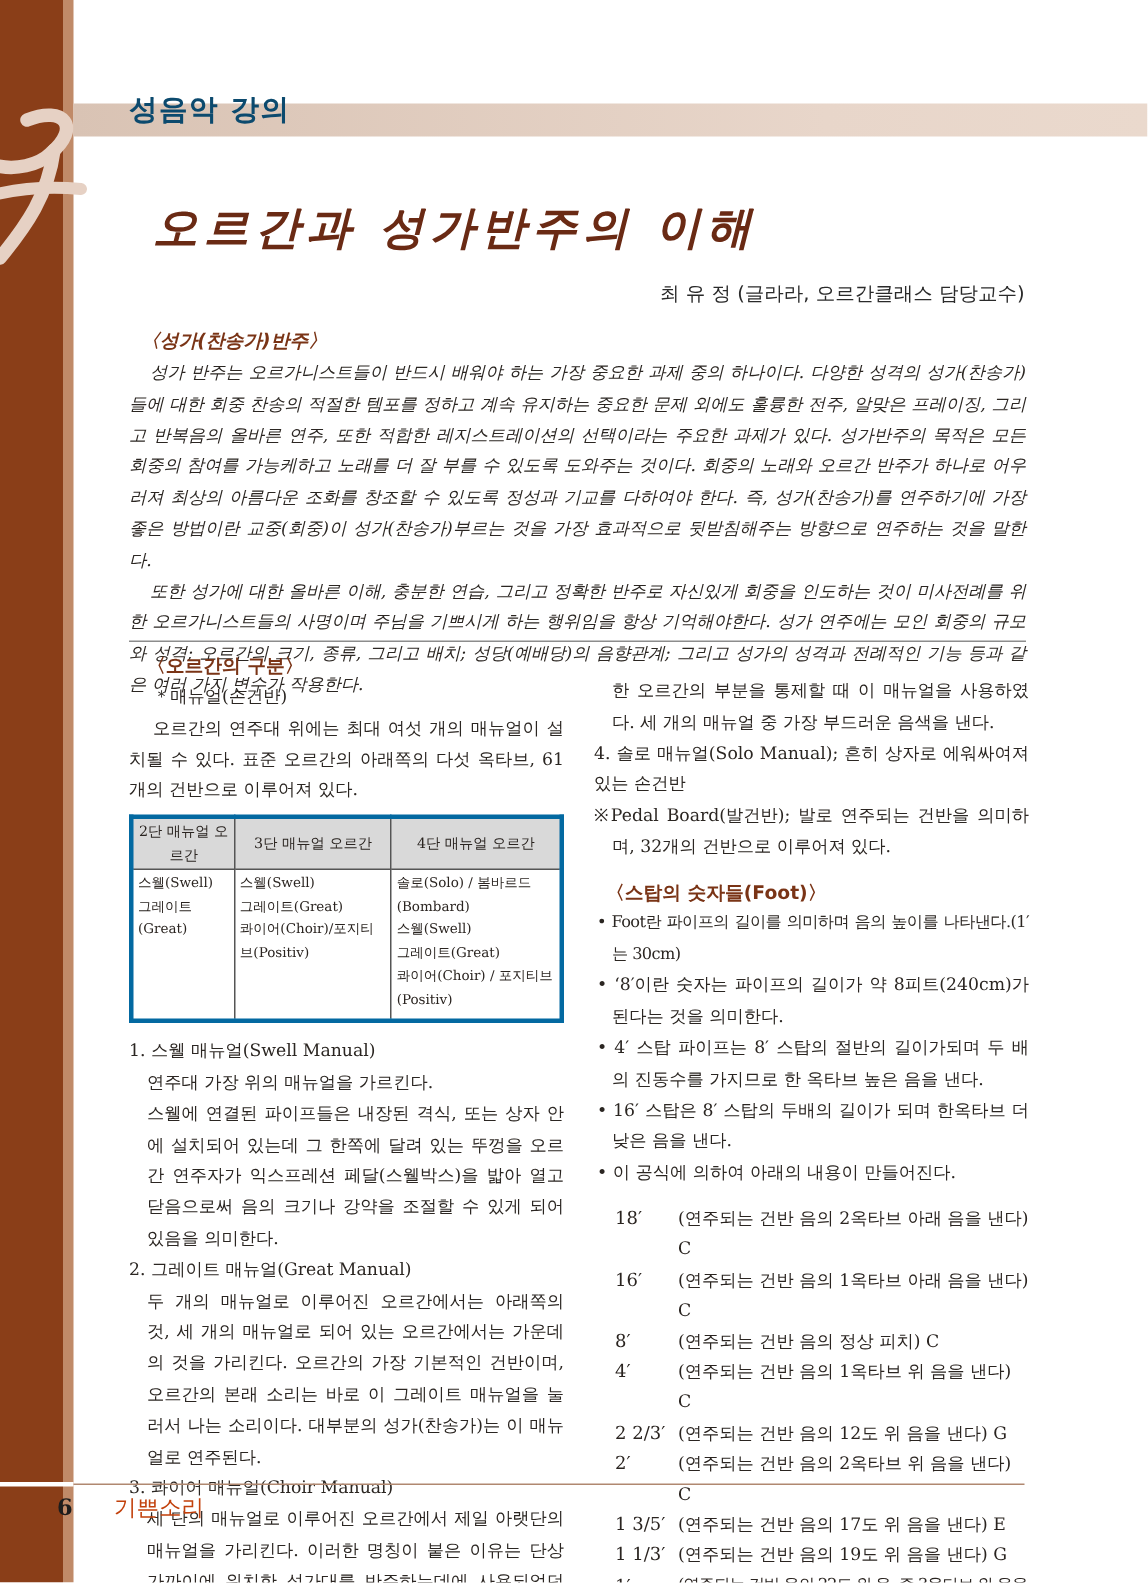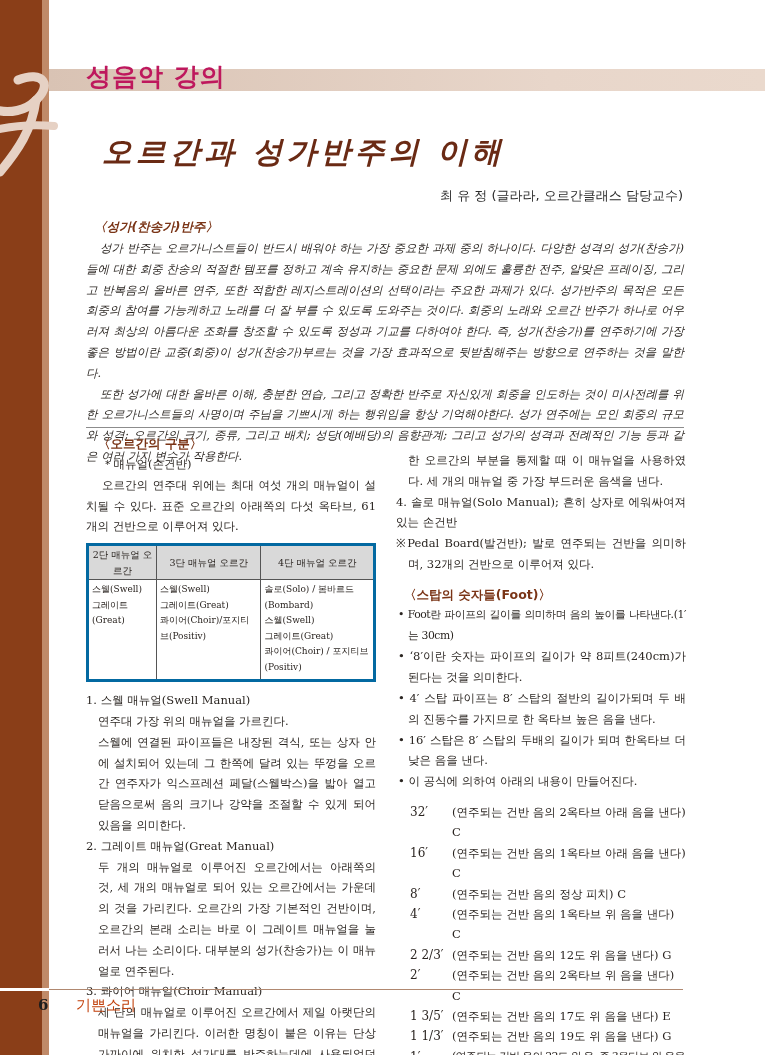--- a/index.html
+++ b/index.html
@@ -7,21 +7,21 @@
   body { position: relative; font-family: "DejaVu Serif", "Liberation Serif", serif; color: #2a2420; }
 
   .sidebar { position: absolute; left: 0; top: 0; width: 42px; height: 1055px; background: #8a3e18; }
   .sidebar-edge { position: absolute; left: 42px; top: 0; width: 7px; height: 1055px; background: #c08a68; }
   .sidebar-gap { position: absolute; left: 0; top: 988px; width: 49px; height: 3px; background: #ffffff; }
   .clef { position: absolute; left: -12px; top: 40px; width: 70px; height: 140px; }
 
   .header-band { position: absolute; left: 49px; top: 69px; width: 716px; height: 22px;
     background: linear-gradient(to right, #d9c3b4, #e8d6ca 70%, #ead9cd); }
   .section-label { position: absolute; left: 86px; top: 60px; font-family: "DejaVu Sans", sans-serif;
-    font-weight: bold; font-size: 25px; color: #be185d; letter-spacing: 1px; }
+    font-weight: bold; font-size: 19px; color: #0c4a6e; letter-spacing: 1px; }
 
   .article-title { position: absolute; left: 102px; top: 132px; font-family: "DejaVu Sans", sans-serif;
     font-weight: bold; font-size: 30px; color: #6a2a14; letter-spacing: 4px; font-style: italic; }
 
   .byline { position: absolute; right: 82px; top: 187px; font-family: "DejaVu Sans", sans-serif;
     font-size: 13px; color: #2a2a2a; }
 
   .heading { font-family: "DejaVu Sans", sans-serif; font-weight: bold; font-size: 12.5px; color: #7a3416; }
   .body-text { font-size: 11.5px; line-height: 20.8px; color: #2b2622; text-align: justify; }
 
@@ -138,21 +138,21 @@
 
   <div class="heading heading2">〈스탑의 숫자들(Foot)〉</div>
   <p class="body-text bullet" style="font-size:10.8px;letter-spacing:-0.4px;">Foot란 파이프의 길이를 의미하며 음의 높이를 나타낸다.(1′는 30cm)</p>
   <p class="body-text bullet">‘8′이란 숫자는 파이프의 길이가 약 8피트(240cm)가 된다는 것을 의미한다.</p>
   <p class="body-text bullet">4′ 스탑 파이프는 8′ 스탑의 절반의 길이가되며 두 배의 진동수를 가지므로 한 옥타브 높은 음을 낸다.</p>
   <p class="body-text bullet">16′ 스탑은 8′ 스탑의 두배의 길이가 되며 한옥타브 더 낮은 음을 낸다.</p>
   <p class="body-text bullet">이 공식에 의하여 아래의 내용이 만들어진다.</p>
 
   <div class="stops">
     <div class="stop-row">
-      <span class="stop-len">32′</span>
+      <span class="stop-len">18′</span>
       <span class="stop-desc"><span>(연주되는 건반 음의 2옥타브 아래 음을 낸다)</span> <span>C</span></span>
     </div>
     <div class="stop-row">
       <span class="stop-len">16′</span>
       <span class="stop-desc"><span>(연주되는 건반 음의 1옥타브 아래 음을 낸다)</span> <span>C</span></span>
     </div>
     <div class="stop-row">
       <span class="stop-len">8′</span>
       <span class="stop-desc"><span>(연주되는 건반 음의 정상 피치)</span> <span>C</span></span>
     </div>

